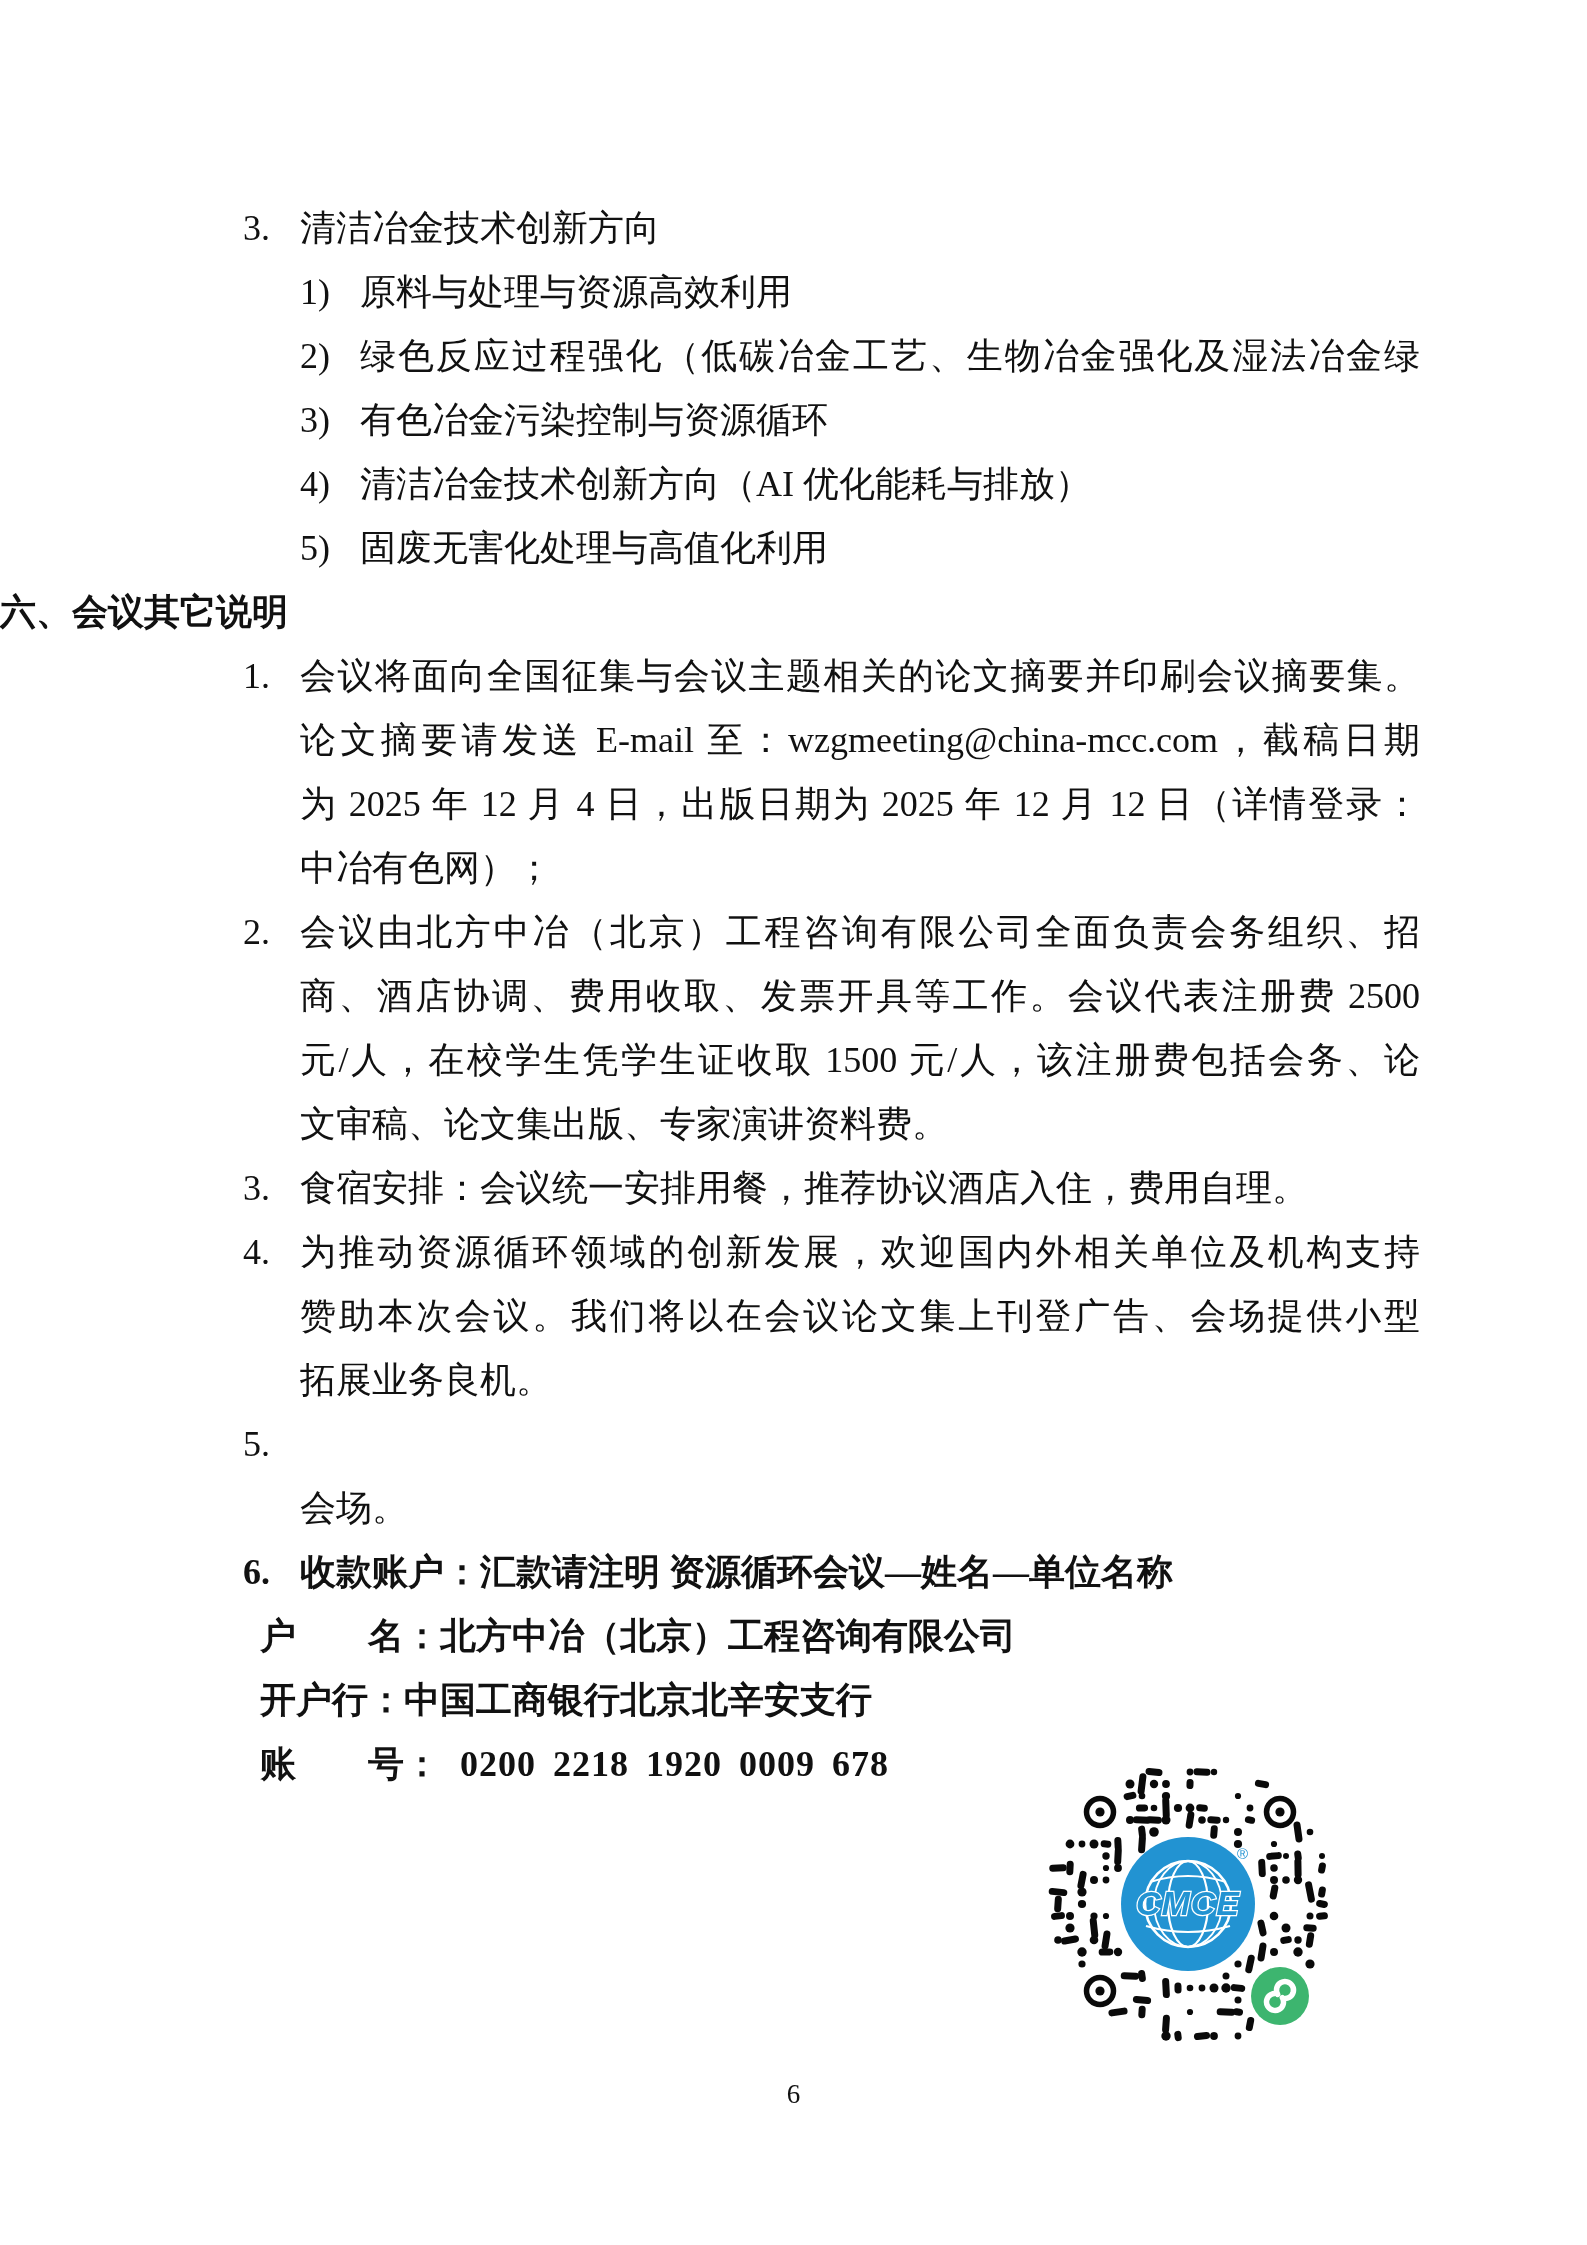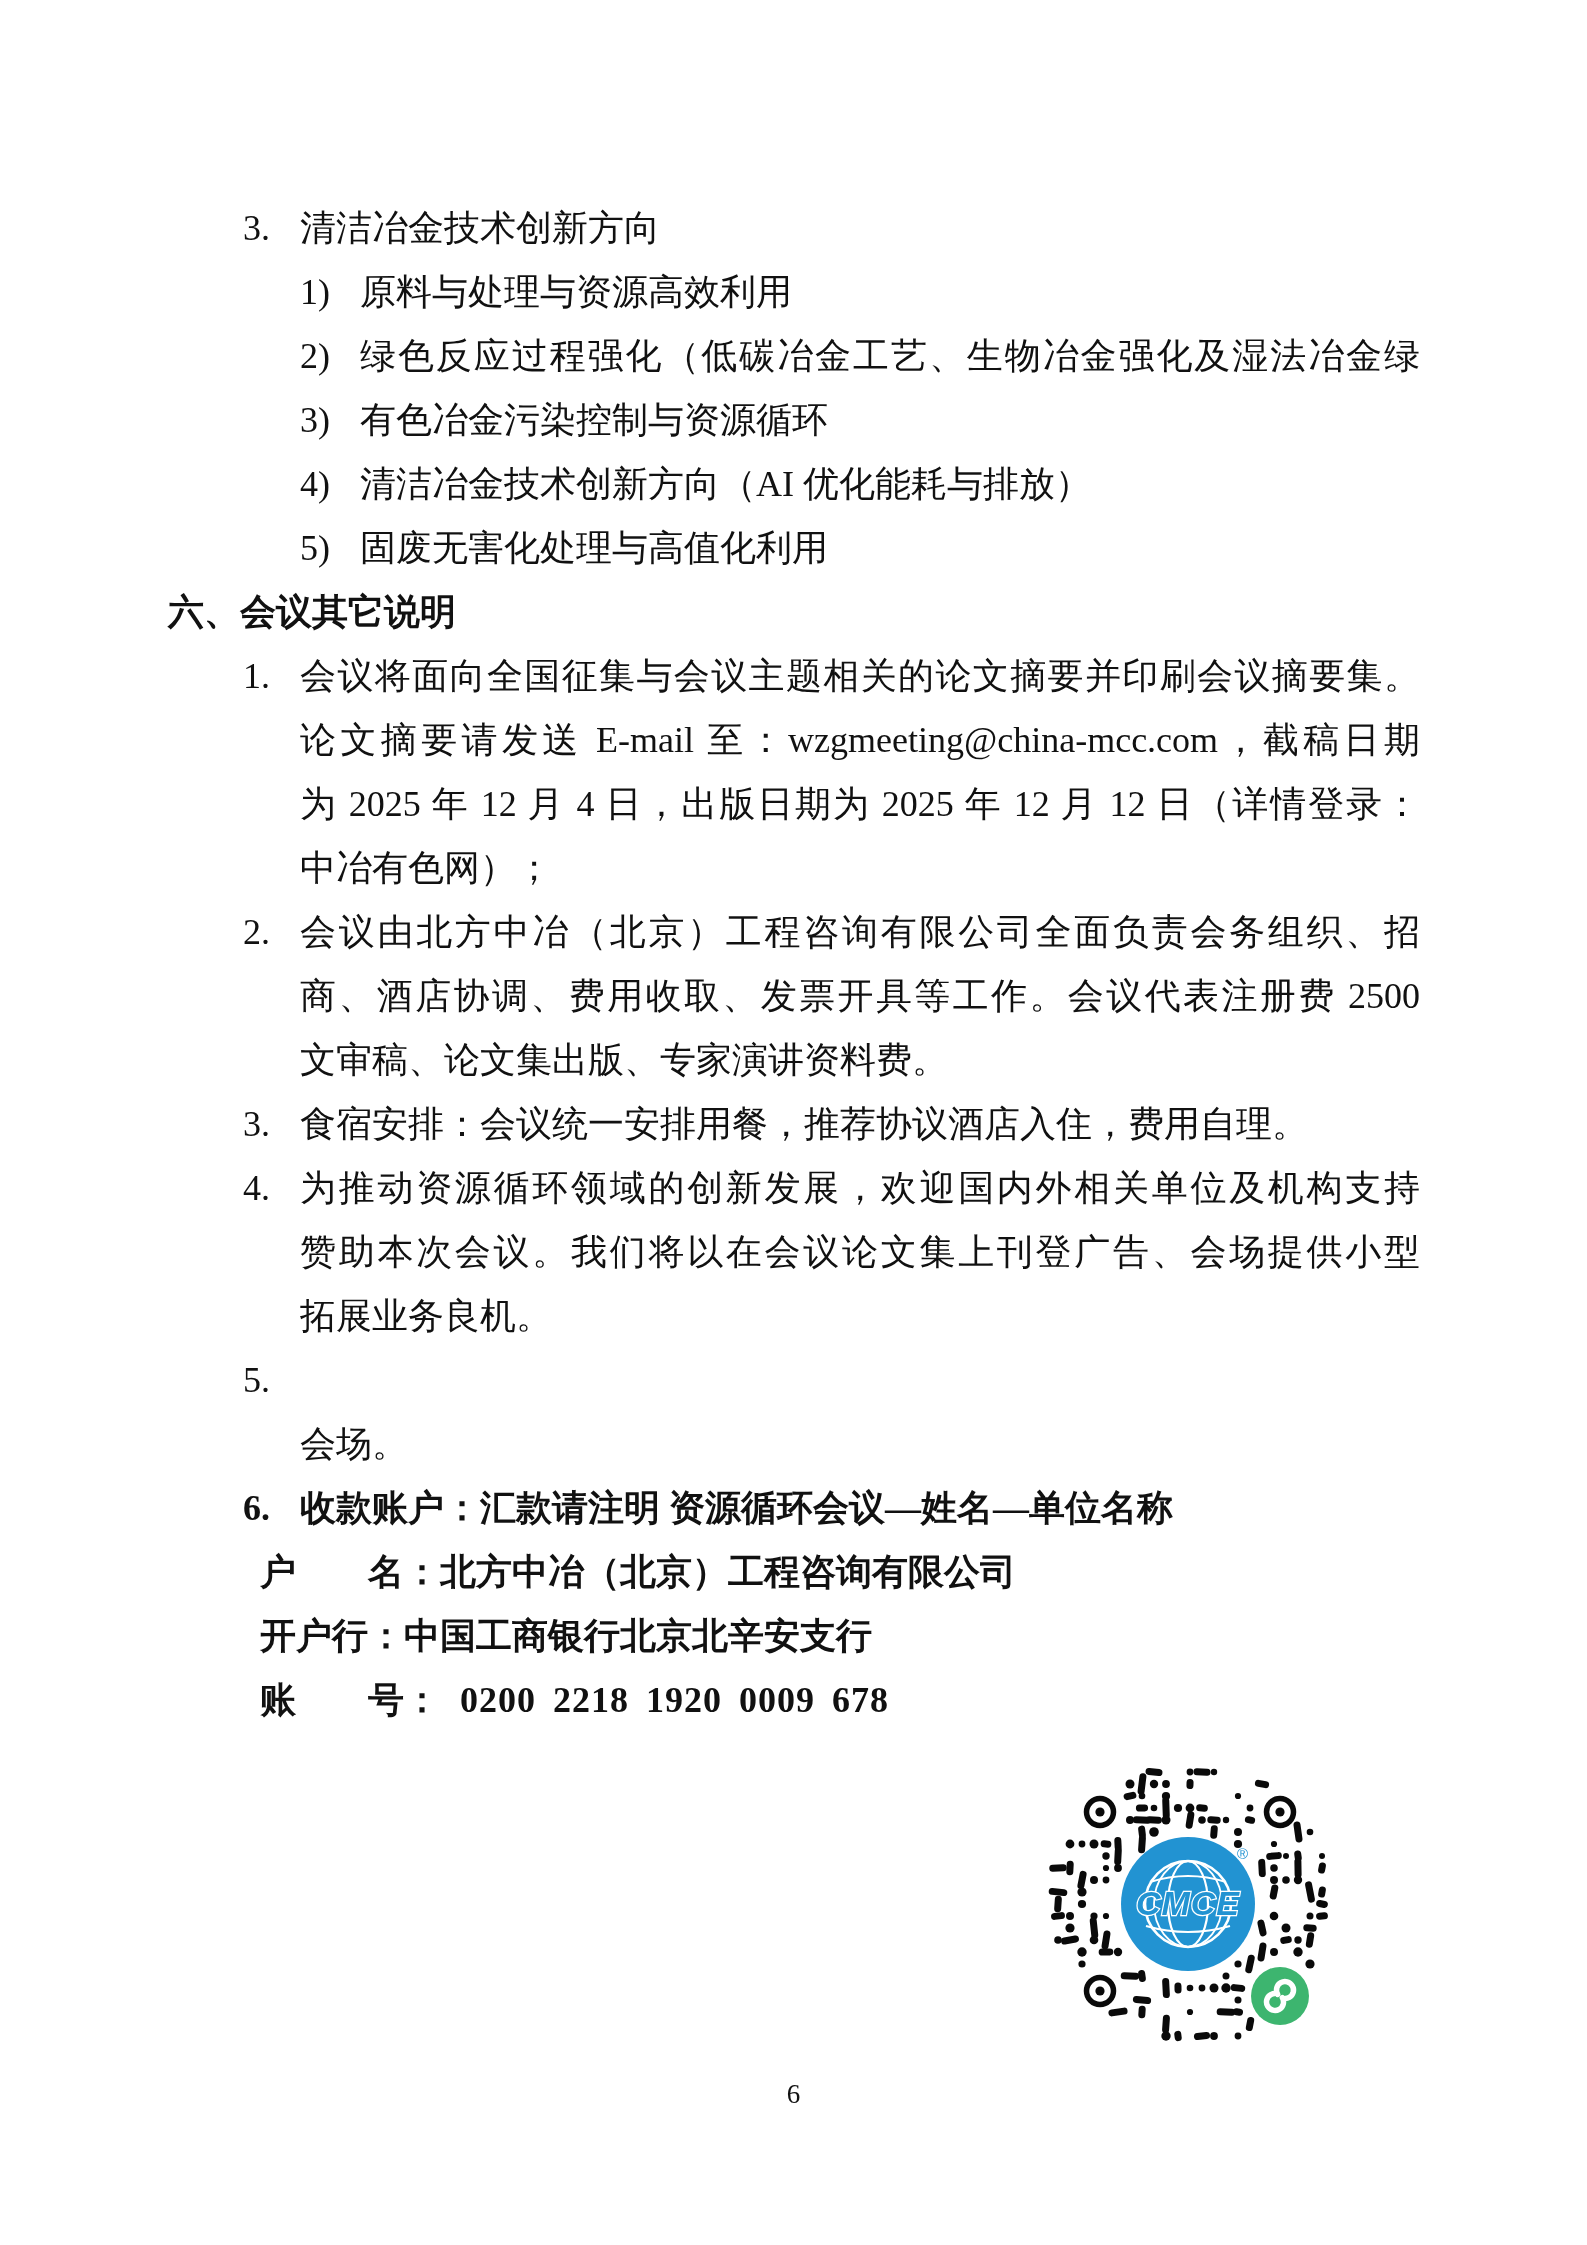--- a/index.html
+++ b/index.html
@@ -6,21 +6,21 @@
   body{width:1587px;height:2245px;position:relative;overflow:hidden;
        font-family:"Liberation Serif","DejaVu Serif",serif;color:#111;}
   .doc{position:absolute;inset:0;background:#fff;}
   .flow{padding-top:196px;}
   .ln{display:flex;height:64px;line-height:64px;font-size:36px;white-space:nowrap;}
   .num{flex:none;}
   .l1{padding-left:243px;}  .l1 .num{width:57px;}
   .l1c{padding-left:300px;}
   .l2{padding-left:300px;}  .l2 .num{width:60px;}
   .l2c{padding-left:360px;}
-  .hd{padding-left:168px;font-weight:bold;}
+  .hd{font-weight:bold;}
   .b{font-weight:bold;}
   .bk{padding-left:260px;font-weight:bold;}
   .txt{display:inline-block;}
   .jt{text-align:justify;text-align-last:justify;white-space:normal;overflow:hidden;height:64px;}
   .w1{width:1120px;}
   .w2{width:1060px;}
   .acct{word-spacing:7px;letter-spacing:1px;margin-left:20px;}
   .gap{display:inline-block;width:72px;}
   .pagenum{position:absolute;top:2078px;left:0;width:100%;text-align:center;
            font-size:27px;line-height:32px;color:#111;}
@@ -75,20 +75,23 @@
     <div class="ln l1c">
       <span class="txt">中冶有色网）；</span>
     </div>
 
     <div class="ln l1">
       <span class="num">2.</span>
       <span class="txt jt w1">会议由北方中冶（北京）工程咨询有限公司全面负责会务组织、招</span>
     </div>
     <div class="ln l1c">
       <span class="txt jt w1">商、酒店协调、费用收取、发票开具等工作。会议代表注册费 2500</span>
+    </div>
+    <div class="ln l1c">
+      <span class="txt jt w1">元/人，在校学生凭学生证收取 1500 元/人，该注册费包括会务、论</span>
     </div>
     <div class="ln l1c">
       <span class="txt">文审稿、论文集出版、专家演讲资料费。</span>
     </div>
 
     <div class="ln l1">
       <span class="num">3.</span>
       <span class="txt">食宿安排：会议统一安排用餐，推荐协议酒店入住，费用自理。</span>
     </div>
 

